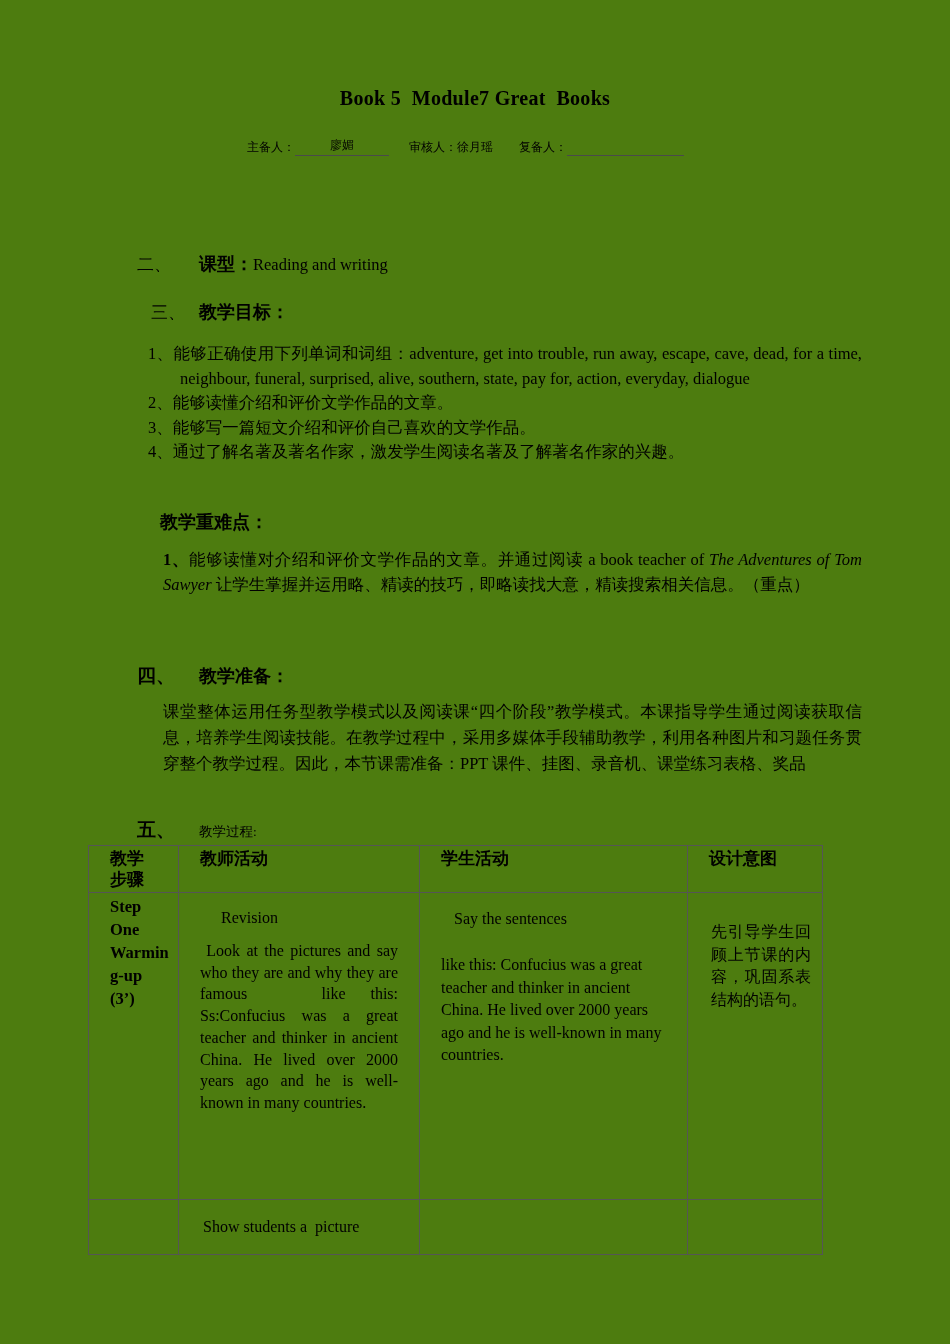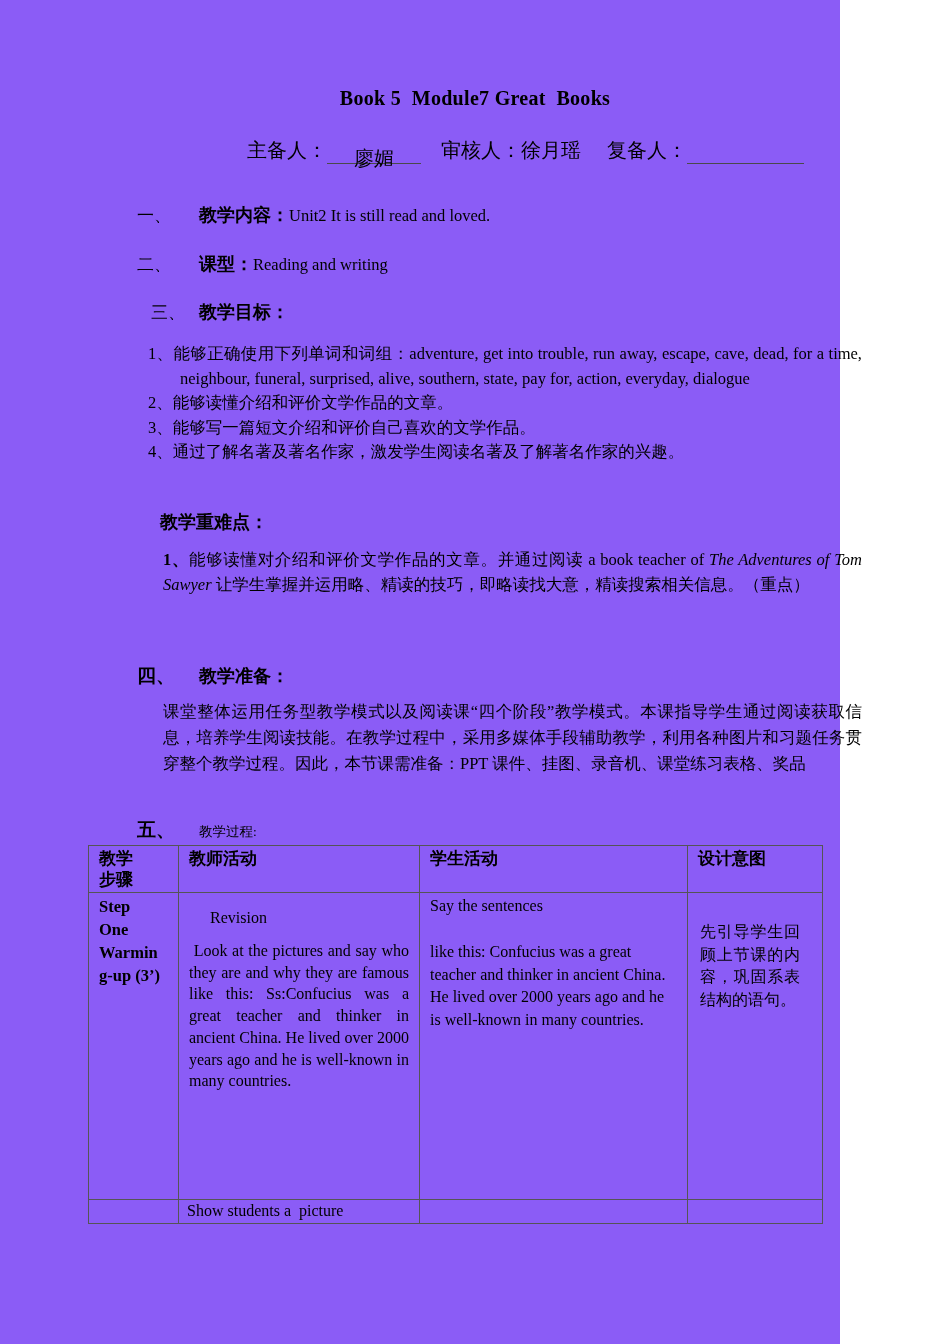--- a/index.html
+++ b/index.html
@@ -9,41 +9,41 @@
   }
   body {
     width: 950px;
     height: 1344px;
     overflow: hidden;
     font-family: "Liberation Serif", "DejaVu Serif", serif;
     color: #000000;
   }
   .page {
     position: relative;
-    width: 840px;
+    width: 950px;
     height: 1344px;
-    background: #8b5cf6;
+    background: #4d7c0f;
   }
   .abs { position: absolute; }
   .bold { font-weight: bold; }
   .italic { font-style: italic; }
 
   
   .doc-title {
     top: 74px; left: 0; width: 950px;
     text-align: center;
     font-size: 20px; font-weight: bold;
     white-space: pre;
     letter-spacing: 0.3px;
   }
 
   
   .byline {
     top: 137px; left: 247px;
-    font-size: 20px;
+    font-size: 12px;
     white-space: nowrap;
   }
   .blank {
     display: inline-block;
     border-bottom: 1.4px solid #4a4a4a;
     height: 18px;
     vertical-align: bottom;
   }
   .blank-preparer { width: 94px; text-align: center; margin-right: 20px; }
   .blank-co { width: 117px; }
@@ -87,21 +87,21 @@
   .process-table {
     top: 845px; left: 88px;
     width: 734px;
     border-collapse: collapse;
     table-layout: fixed;
     font-size: 16px;
   }
   .process-table td, .process-table th {
     border: 1px solid #555555;
     vertical-align: top;
-    padding: 2px 10px;
+    padding: 2px 21px;
     overflow: hidden;
   }
   .process-table th {
     text-align: left;
     font-size: 17px;
     font-weight: bold;
     line-height: 21px;
     white-space: pre-line;
     height: 41px;
   }
@@ -120,44 +120,41 @@
     padding-left: 9px;
     line-height: 21px;
     margin: 12px;
   }
   .teacher-text {
     margin: 0;
     white-space: pre-wrap;
     text-align: justify;
     line-height: 21.7px;
   }
-  .student-intro { margin: 0; line-height: 22px; }
+  .student-intro { margin: 13px; line-height: 22px; }
   .student-text { margin: 24px 0 0 0; line-height: 22.5px; }
   .intent-text {
     margin: 26px 0 0 2px;
     width: 100px;
     line-height: 22.5px;
     text-align: justify;
   }
-  .show-pic-text { margin: 0; white-space: pre-wrap; line-height: 20px; }
+  .show-pic-text { margin: 16px; white-space: pre-wrap; line-height: 20px; }
 </style>
 </head>
 <body>
 
 <div class="page">
 
   <h1 class="abs doc-title">Book 5  Module7 Great  Books</h1>
 
   <div class="abs byline">
     <span>主备人：</span><span class="blank blank-preparer"><span>廖媚</span></span><span class="byline-reviewer"><span>审核人：</span><span>徐月瑶</span></span><span>复备人：</span><span class="blank blank-co"></span>
   </div>
 
-  <div class="abs section-line" style="top:203px;">
-    <span class="sec-marker">一、</span><span class="sec-label">教学内容：</span><span class="sec-value">Unit2 It is still read and loved.</span>
-  </div>
 
   <div class="abs section-line" style="top:252px;">
     <span class="sec-marker">二、</span><span class="sec-label">课型：</span><span class="sec-value">Reading and writing</span>
   </div>
 
   <div class="abs section-line" style="top:300px;text-align:center;">
     <span class="sec-marker">三、</span><span class="sec-label">教学目标：</span>
   </div>
 
   <div class="abs objectives">

